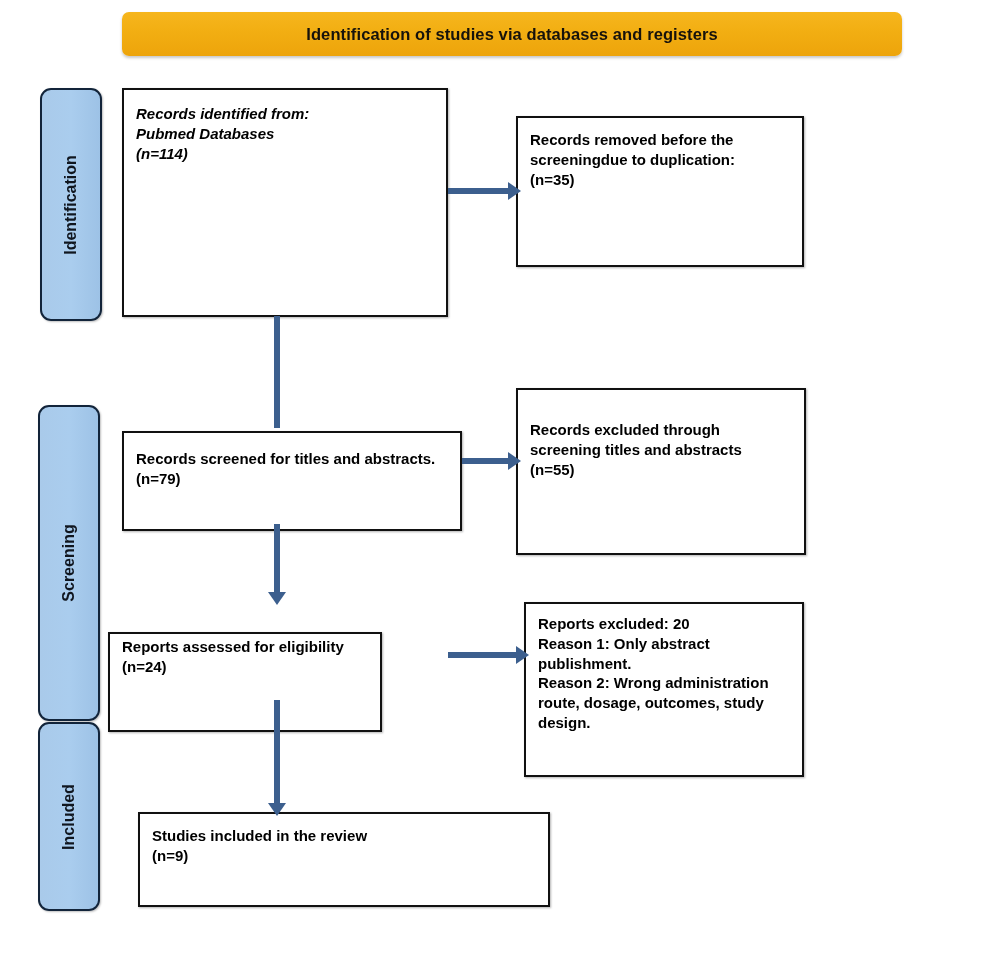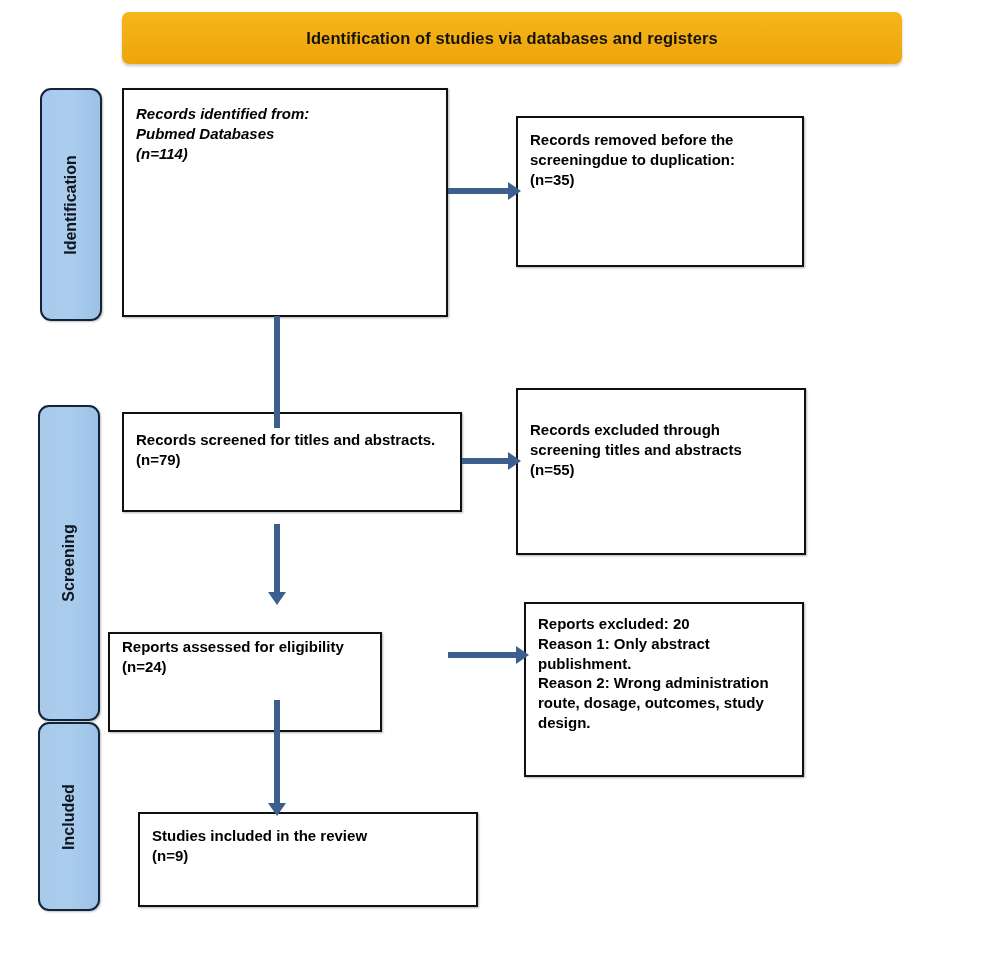--- a/index.html
+++ b/index.html
@@ -21,21 +21,21 @@
     width: 986px;
     height: 977px;
   }
 
   
   .title-banner {
     position: absolute;
     left: 122px;
     top: 12px;
     width: 780px;
-    height: 52px;
+    height: 44px;
     background: linear-gradient(180deg, #f6b61d 0%, #f2ae12 45%, #eda40b 100%);
     border-radius: 7px;
     box-shadow: 0 2px 3px rgba(0,0,0,0.22);
     display: flex;
     align-items: center;
     justify-content: center;
   }
   .title-banner .title-text {
     font-size: 16.5px;
     font-weight: bold;
@@ -81,25 +81,25 @@
     font-size: 15px;
     font-weight: bold;
     color: #000000;
     line-height: 1.32;
     white-space: pre-line;
     display: block;
   }
 
   #node-identified       { left: 122px; top: 88px;  width: 326px; height: 229px; font-style: italic; }
   #node-removed          { left: 516px; top: 116px; width: 288px; height: 151px; padding-top: 12px; }
-  #node-screened         { left: 122px; top: 412px; width: 340px; height: 100px; padding-top: 16px; }
+  #node-screened         { left: 122px; top: 431px; width: 340px; height: 100px; padding-top: 16px; }
   #node-excluded-screen  { left: 516px; top: 388px; width: 290px; height: 167px; padding-top: 30px; }
   #node-eligibility      { left: 108px; top: 632px; width: 274px; height: 100px; padding-top: 3px; }
   #node-excluded-reports { left: 524px; top: 602px; width: 280px; height: 175px; padding-top: 10px; }
-  #node-included         { left: 138px; top: 812px; width: 340px; height: 95px; padding-top: 12px; }
+  #node-included         { left: 138px; top: 812px; width: 412px; height: 95px; padding-top: 12px; }
 
   
   .conn {
     position: absolute;
     background: #3c5f8e;
   }
   .conn-v { width: 6px; }
   .conn-h { height: 6px; }
 
   

